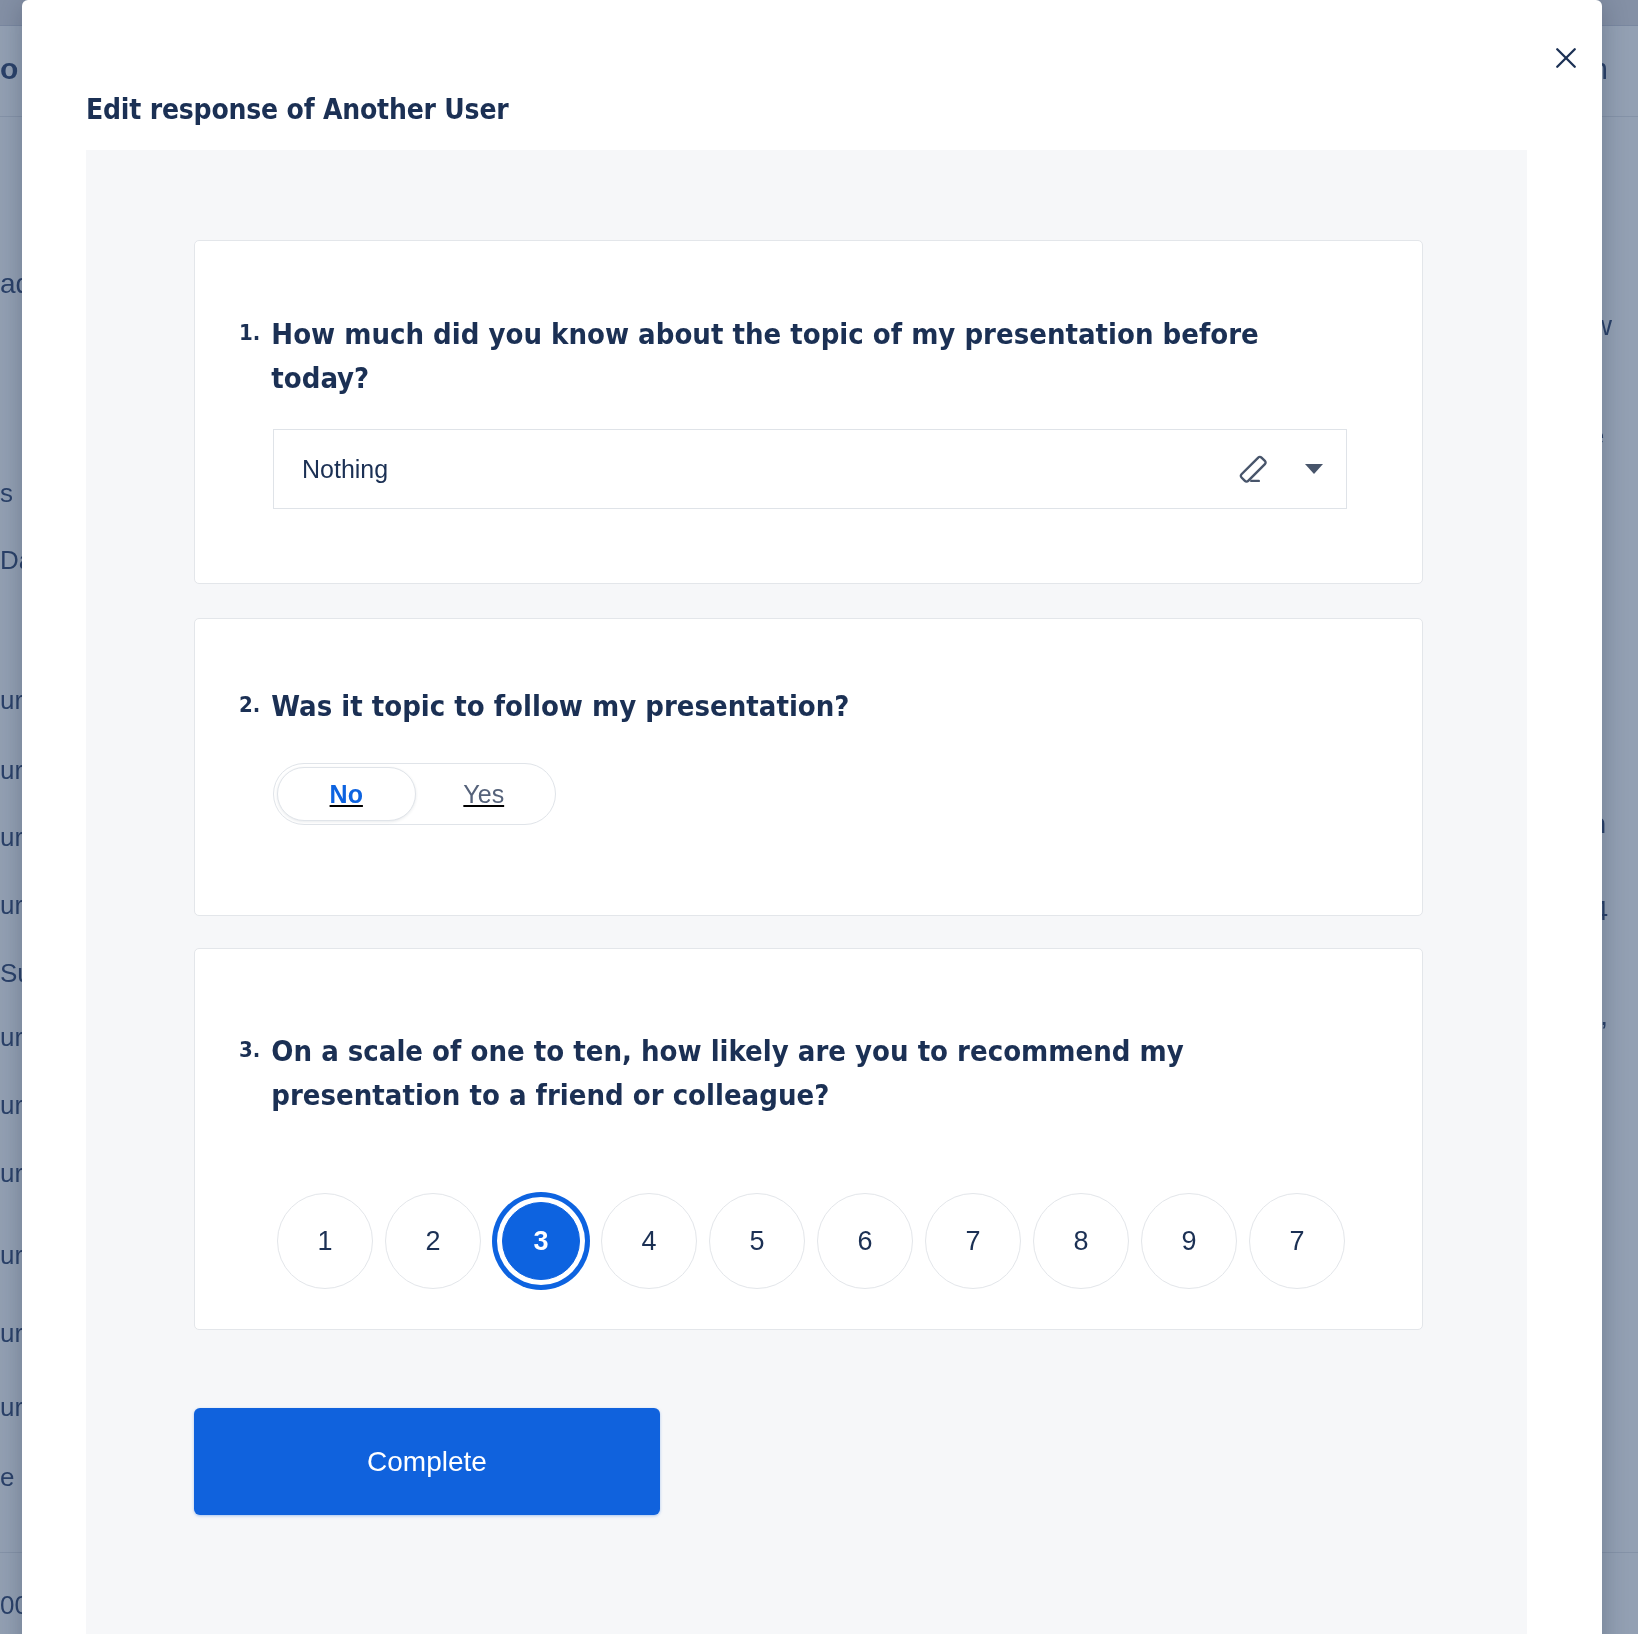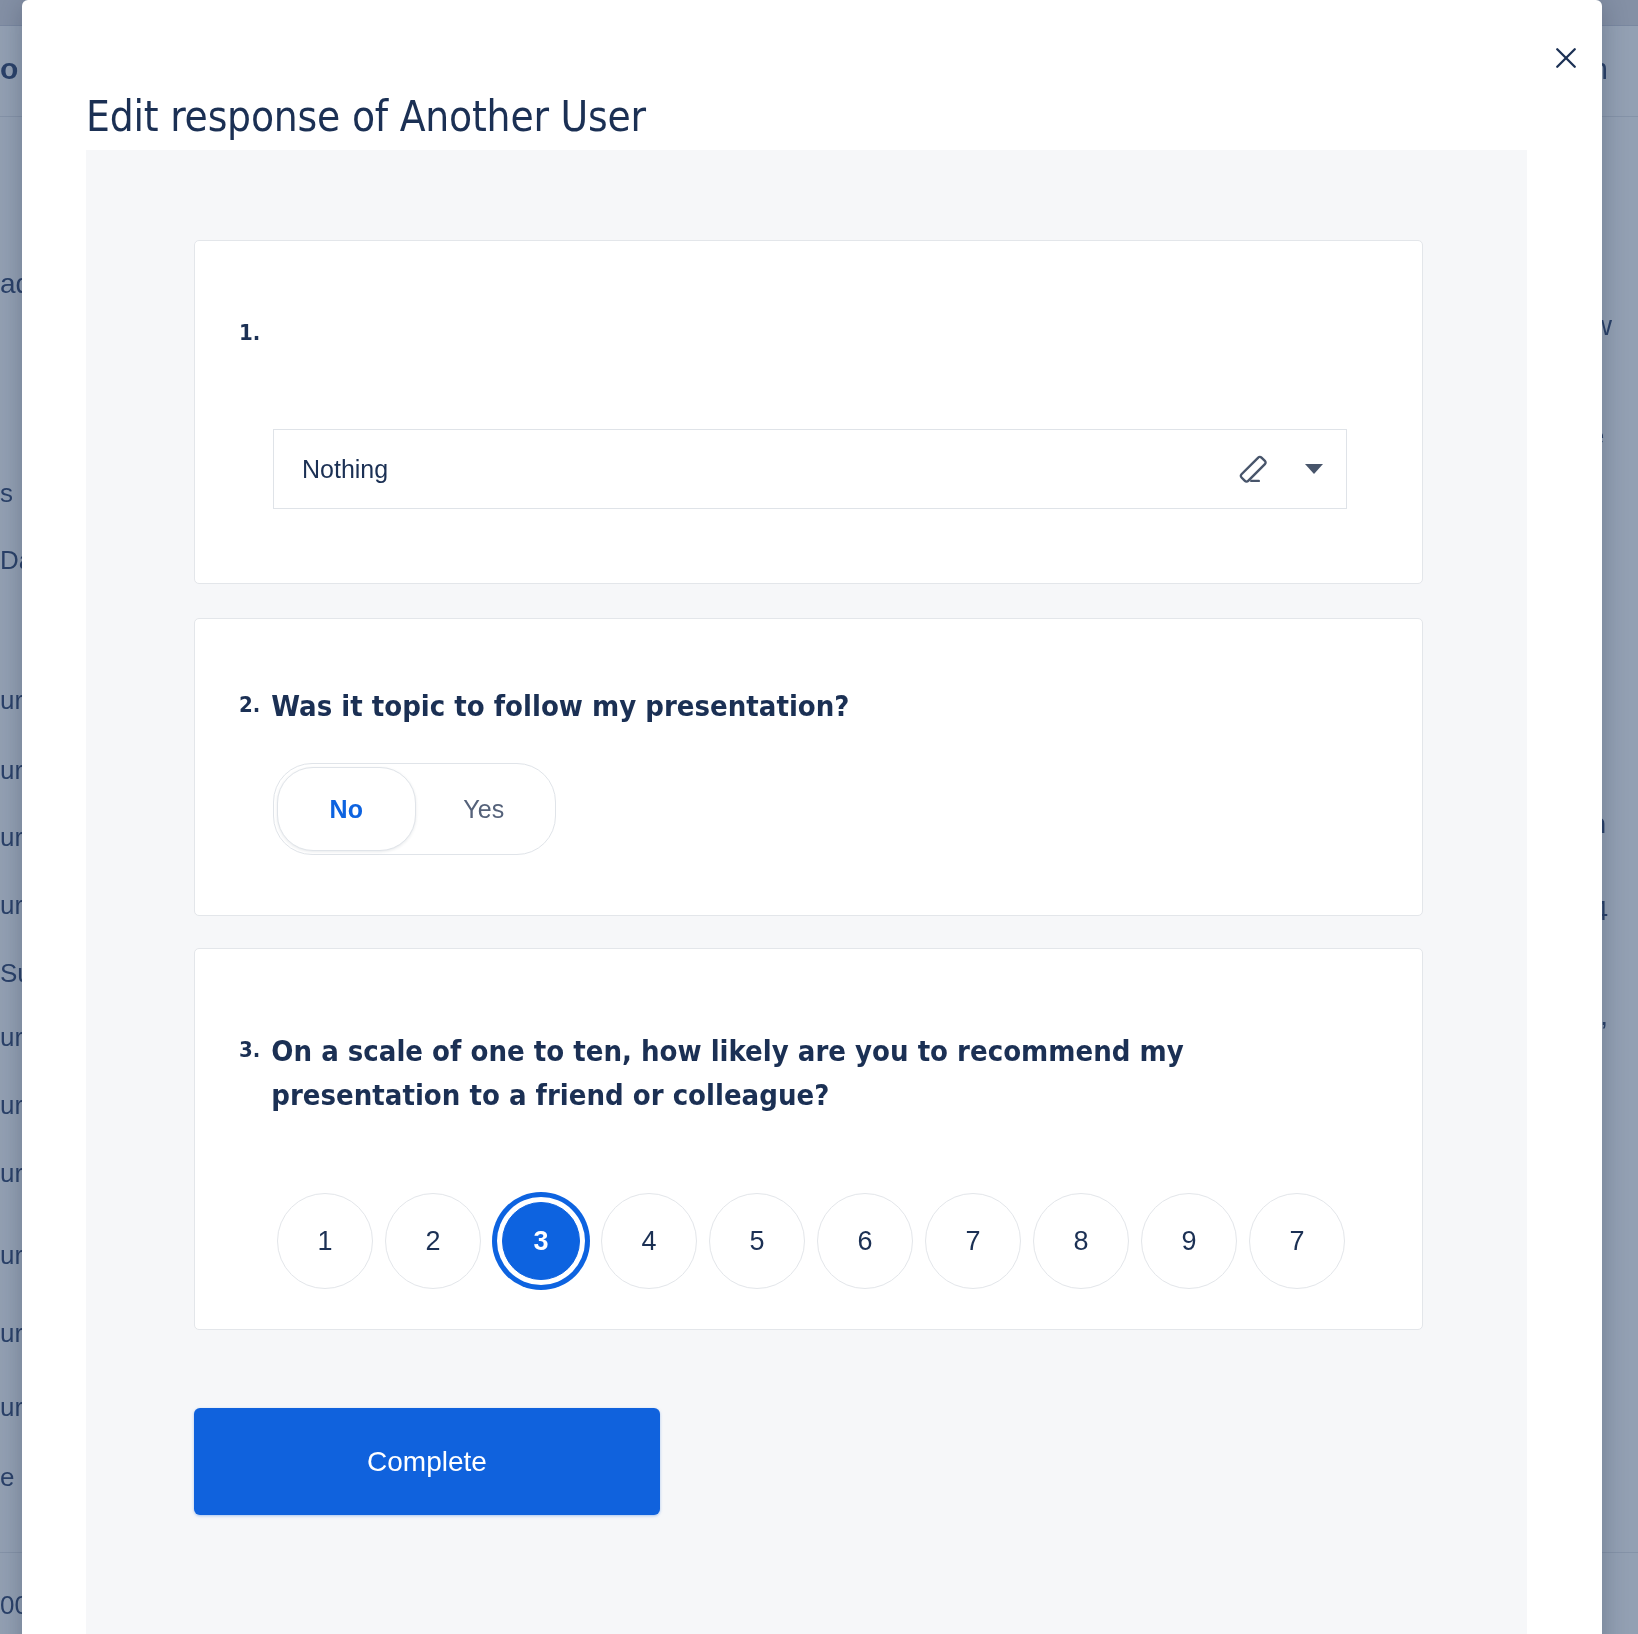--- a/index.html
+++ b/index.html
@@ -77,22 +77,22 @@
     color: #1b3054;
   }
   #close-btn svg { display: block; }
 
   #modal-title {
     position: absolute;
     left: 64px;
     top: 96px;
     font-family: "DejaVu Sans Condensed", "Liberation Sans Narrow", "Liberation Sans", sans-serif;
     font-stretch: condensed;
-    font-size: 42px;
-    font-weight: normal;
+    font-size: 28px;
+    font-weight: bold;
     color: #1b3054;
     letter-spacing: -.2px;
     line-height: 1;
   }
 
   #survey-panel {
     position: absolute;
     left: 64px;
     top: 150px;
     width: 1441px;
@@ -184,27 +184,28 @@
     border-right: 9px solid transparent;
     border-top: 10px solid #48556b;
   }
 
   
   #toggle-2 {
     position: absolute;
     left: 78px;
     top: 144px;
     width: 283px;
-    height: 92px;
+    height: 62px;
     border: 1px solid #e0e4e9;
     border-radius: 39px;
     background: #fff;
     display: flex;
     align-items: center;
     padding: 3px;
+    text-decoration: underline;
   }
   #toggle-2 .tg-opt {
     flex: 1;
     height: 100%;
     display: flex;
     align-items: center;
     justify-content: center;
     border-radius: 36px;
     font-size: 25px;
     color: #55627a;
@@ -324,20 +325,21 @@
     </svg>
   </div>
 
   <div id="modal-title">Edit response of Another User</div>
 
   <div id="survey-panel">
 
     <div class="q-card" id="q-card-1">
       <div class="q-head">
         <span class="q-num">1.</span>
+        <span class="q-text">How much did you know about the topic of my presentation before today?</span>
       </div>
 
       <div id="dropdown-1">
         <span class="dd-value">Nothing</span>
         <span class="dd-eraser">
           <svg width="34" height="34" viewBox="0 0 24 24" fill="none" stroke="currentColor" stroke-width="1.7" stroke-linecap="round" stroke-linejoin="round">
             <path d="M16.4 3.9 4.6 15.7a1.6 1.6 0 0 0 0 2.3l2.4 2.4a1.6 1.6 0 0 0 2.3 0L21.1 8.6a1.6 1.6 0 0 0 0-2.3l-2.4-2.4a1.6 1.6 0 0 0-2.3 0Z"></path>
             <line x1="11.5" y1="20.4" x2="16.8" y2="20.4"></line>
           </svg>
         </span>

